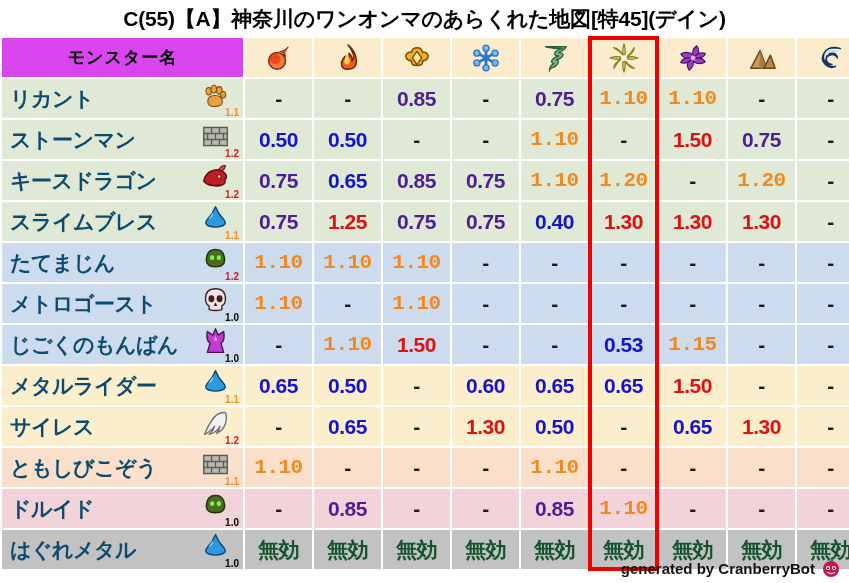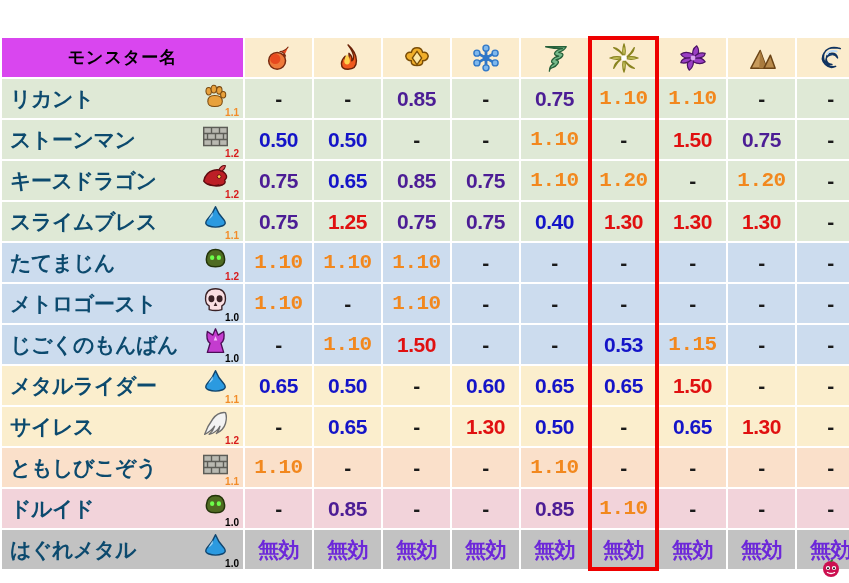--- a/index.html
+++ b/index.html
@@ -105,21 +105,21 @@
     text-align: center;
     font-size: 21px;
     font-weight: bold;
     letter-spacing: -0.5px;
   }
   .c-blue    { color: #4c1d95; }
   .c-navy    { color: #1414c8; }
   .c-orange  { color: #f2881e; font-family: Liberation Mono, monospace; }
   .c-red     { color: #e01010; }
   .c-dash    { color: #1a1a1a; }
-  .c-dark    { color: #6d28d9; }
+  .c-dark    { color: #14532d; }
 
   
   .t-green  td { background: #dfe9d6; }
   .t-blue   td { background: #ccdcee; }
   .t-yellow td { background: #fbeecd; }
   .t-peach  td { background: #fae0ca; }
   .t-pink   td { background: #f2d3da; }
   .t-gray   td { background: #c2c2c2; }
 
   
@@ -142,20 +142,21 @@
     color: #111;
   }
 
   .sprite { display:block; }
 </style>
 </head>
 <body>
 
 <div id="page">
 
+  <div id="title">C(55)【A】神奈川のワンオンマのあらくれた地図[特45](デイン)</div>
 
   <table id="grid">
     <colgroup id="cols">
         <col style="width:241px">
         <col style="width:67px">
         <col style="width:67px">
         <col style="width:67px">
         <col style="width:67px">
         <col style="width:67px">
         <col style="width:67px">
@@ -557,20 +558,21 @@
           <td class="val c-dark">無効</td>
           <td class="val c-dark">無効</td>
           <td class="val c-dark">無効</td>
         </tr>
       </tbody>
   </table>
 
   <div id="hl-box" style="left: 588px; top: 36px; width: 71px; height: 535px; border-color: rgb(238, 0, 0);"></div>
 
   <div id="footer">
+    <span>generated by CranberryBot</span>
     <svg class="sprite" width="20" height="20" viewBox="0 0 20 20">
       <circle cx="10" cy="11" r="8" fill="#cc1050"></circle>
       <path d="M9 3 q1.6 -2.2 3.4 -1.2 q-0.6 2 -2.4 2.4z" fill="#2e7d32"></path>
       <ellipse cx="7" cy="10" rx="2.1" ry="2.1" fill="#ffffff"></ellipse>
       <ellipse cx="13" cy="10" rx="2.1" ry="2.1" fill="#ffffff"></ellipse>
       <circle cx="7" cy="10.3" r="1" fill="#111"></circle>
       <circle cx="13" cy="10.3" r="1" fill="#111"></circle>
       <path d="M6.5 14.5 q3.5 2 7 0" stroke="#ffffff" stroke-width="1.4" fill="none" stroke-linecap="round"></path>
     </svg>
   </div>

